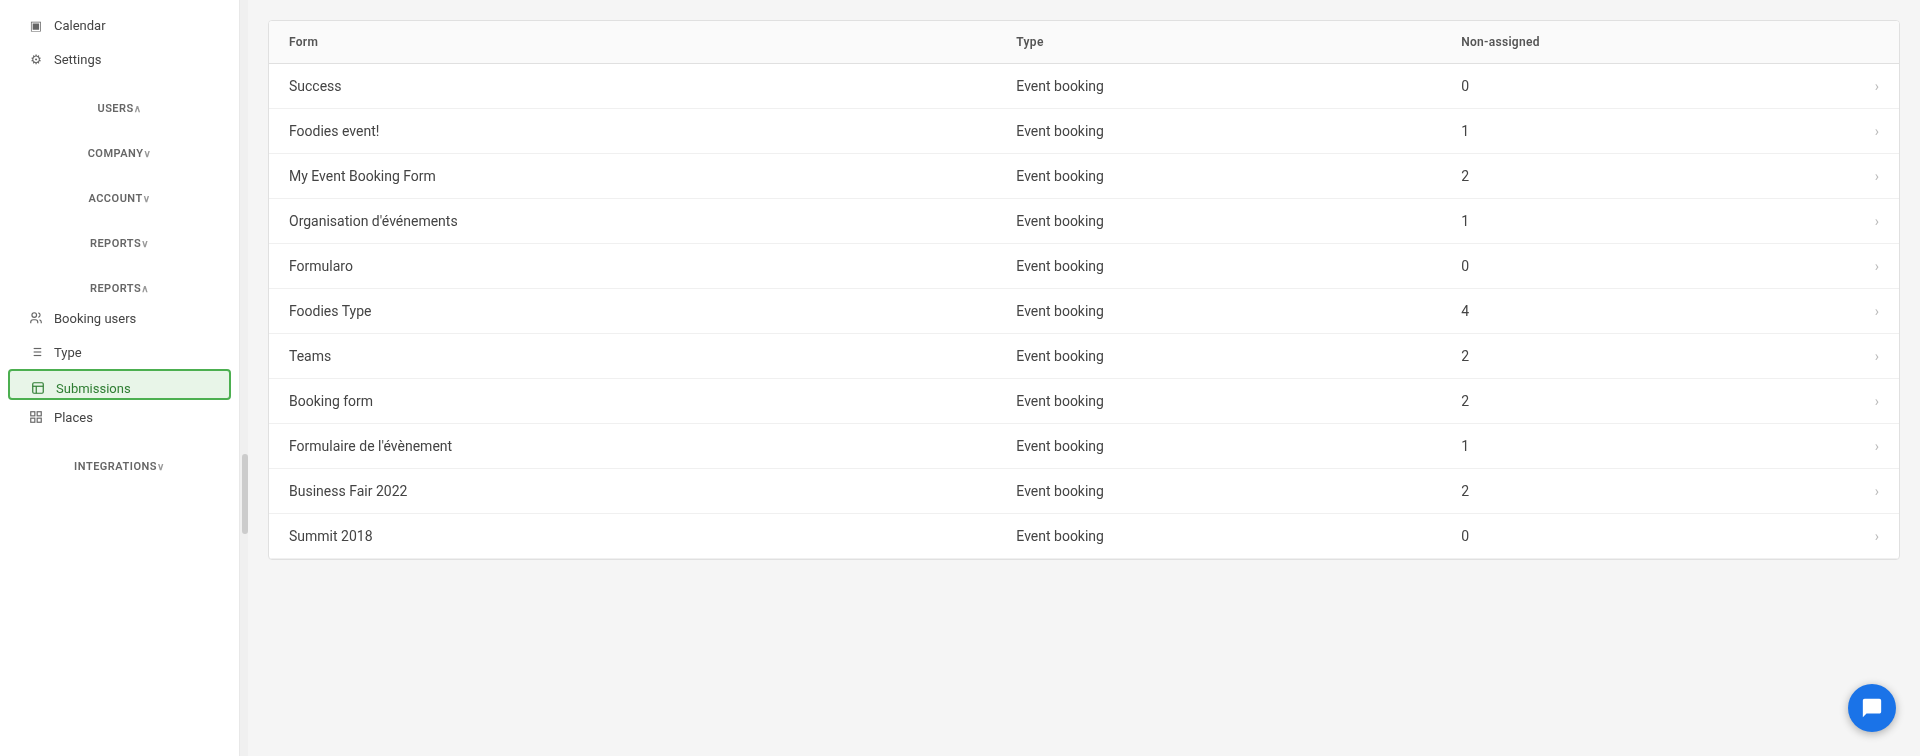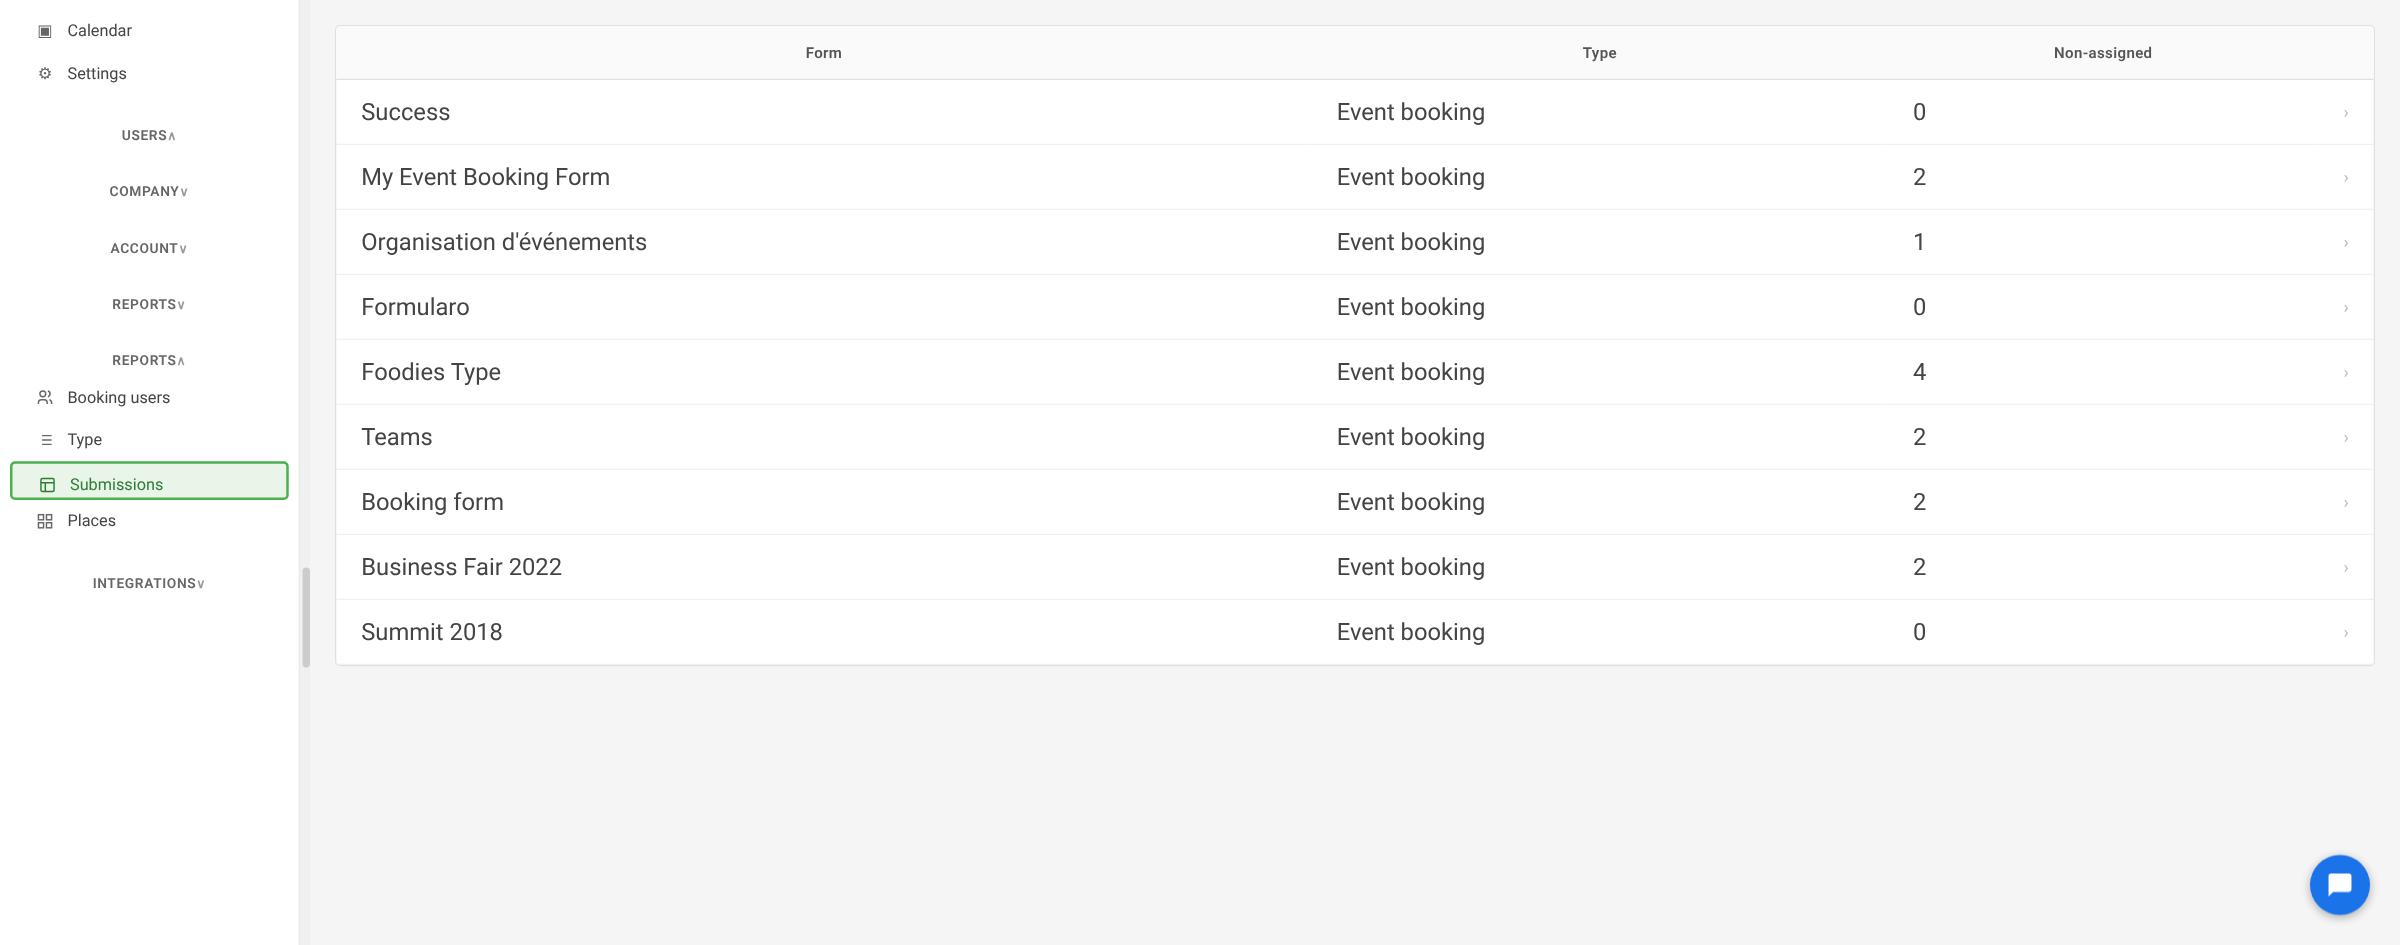--- a/index.html
+++ b/index.html
@@ -99,35 +99,35 @@
       border-collapse: collapse;
     }
 
     thead tr {
       background: #fafafa;
       border-bottom: 1px solid #e0e0e0;
     }
 
     thead th {
       padding: 14px 20px;
-      text-align: center;
+      text-align: left;
       font-size: 12px;
       font-weight: 600;
       color: #555;
       letter-spacing: 0.3px;
     }
 
     tbody tr {
       border-bottom: 1px solid #f0f0f0;
       cursor: pointer;
     }
 
     tbody td {
       padding: 14px 20px;
-      font-size: 19px;
+      font-size: 14px;
       color: #444;
     }
 
     .chevron-right {
       color: #bbb;
       font-size: 14px;
       text-align: right;
     }
 
     
@@ -279,20 +279,26 @@
         </tr>
       </thead>
       <tbody id="table-body">
       <tr>
             <td>Success</td>
             <td>Event booking</td>
             <td>0</td>
             <td class="chevron-right">›</td>
           </tr>
           <tr>
+            <td>Foodies event!</td>
+            <td>Event booking</td>
+            <td>1</td>
+            <td class="chevron-right">›</td>
+          </tr>
+          <tr>
             <td>My Event Booking Form</td>
             <td>Event booking</td>
             <td>2</td>
             <td class="chevron-right">›</td>
           </tr>
           <tr>
             <td>Organisation d'événements</td>
             <td>Event booking</td>
             <td>1</td>
             <td class="chevron-right">›</td>
@@ -312,20 +318,26 @@
           <tr>
             <td>Teams</td>
             <td>Event booking</td>
             <td>2</td>
             <td class="chevron-right">›</td>
           </tr>
           <tr>
             <td>Booking form</td>
             <td>Event booking</td>
             <td>2</td>
+            <td class="chevron-right">›</td>
+          </tr>
+          <tr>
+            <td>Formulaire de l'évènement</td>
+            <td>Event booking</td>
+            <td>1</td>
             <td class="chevron-right">›</td>
           </tr>
           <tr>
             <td>Business Fair 2022</td>
             <td>Event booking</td>
             <td>2</td>
             <td class="chevron-right">›</td>
           </tr>
           <tr>
             <td>Summit 2018</td>

